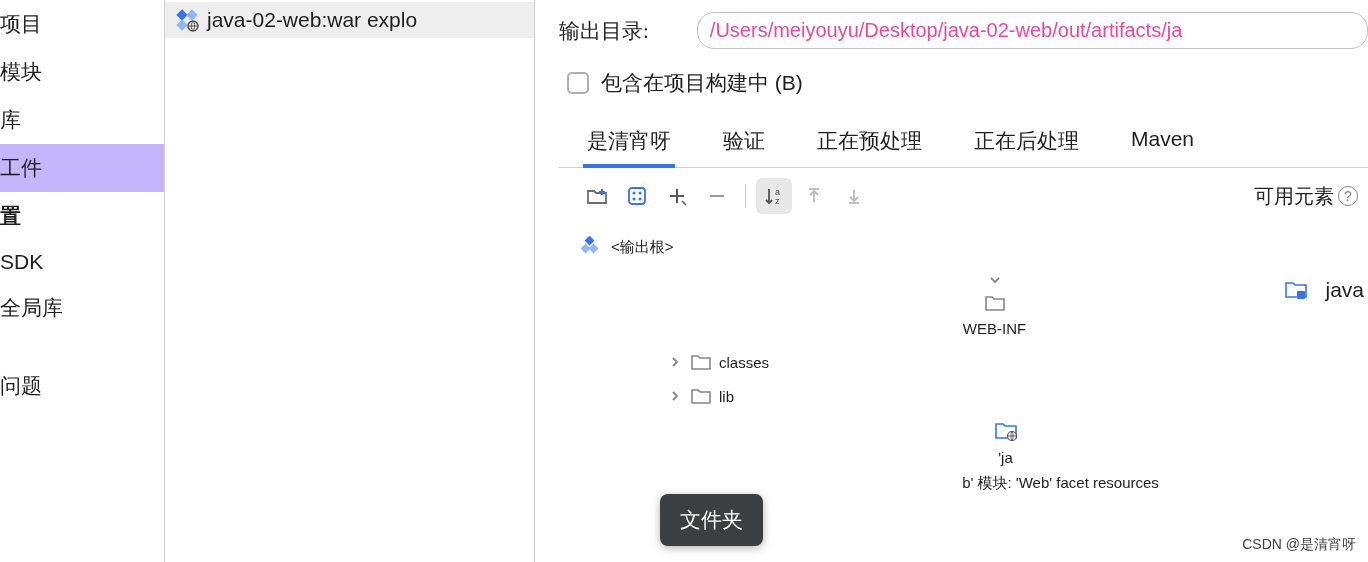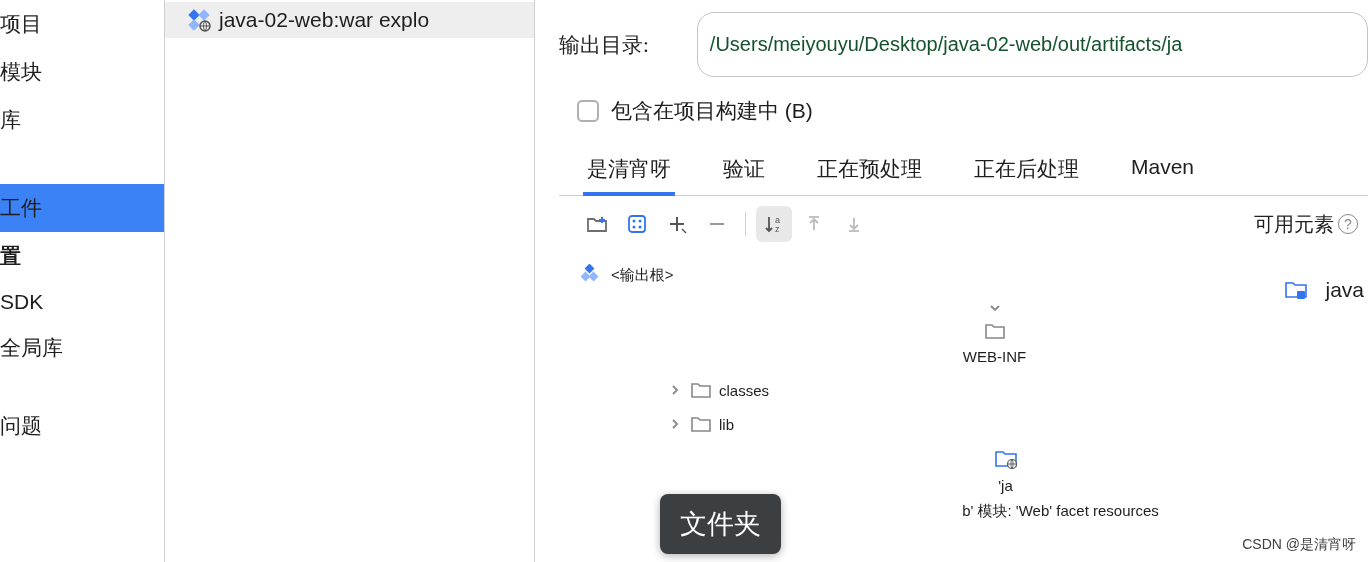--- a/index.html
+++ b/index.html
@@ -20,32 +20,31 @@
       padding-top: 0;
     }
     .sidebar-item {
       padding: 10px 8px 10px 0;
       font-size: 21px;
       cursor: pointer;
       white-space: nowrap;
       overflow: hidden;
     }
     .sidebar-item.selected {
-      background: #3b82f6;
-      margin-top: 40px;
+      background: #c4b5fd;
     }
     .middle {
       width: 370px;
       border-right: 1px solid #d0d0d0;
       padding-top: 2px;
     }
     .artifact-item {
       display: flex;
       align-items: center;
-      padding: 6px 22px;
+      padding: 6px 10px;
       background: #eeeeee;
       font-size: 21px;
       white-space: nowrap;
       overflow: hidden;
     }
     .artifact-icon {
       width: 24px;
       height: 24px;
       margin-right: 8px;
       position: relative;
@@ -62,31 +61,31 @@
     }
     .label {
       font-size: 21px;
       margin-right: 48px;
       font-family: Liberation Serif, serif;
     }
     .textfield {
       flex: 1;
       border: 1px solid #c4c4c4;
       border-radius: 17px;
-      padding: 20px 12px;
+      padding: 6px 12px;
       font-size: 20px;
-      color: #14532d;
+      color: #ec4899;
       background: #fff;
       white-space: nowrap;
       overflow: hidden;
     }
     .checkbox-row {
       display: flex;
       align-items: center;
-      margin-left: 18px;
+      margin-left: 8px;
       margin-bottom: 20px;
     }
     .checkbox {
       width: 22px;
       height: 22px;
       border: 2px solid #b0b0b0;
       border-radius: 5px;
       margin-right: 12px;
       background: #fff;
     }
@@ -167,21 +166,21 @@
       padding: 8px 0;
     }
     .tooltip {
       position: absolute;
       left: 660px;
       top: 494px;
       background: #3c3f41;
       color: #fff;
       padding: 12px 20px;
       border-radius: 8px;
-      font-size: 27px;
+      font-size: 21px;
       box-shadow: 0 2px 8px rgba(0,0,0,0.3);
     }
     .watermark {
       position: absolute;
       right: 12px;
       bottom: 8px;
       font-size: 14px;
       color: #404040;
     }
     .help-icon {

